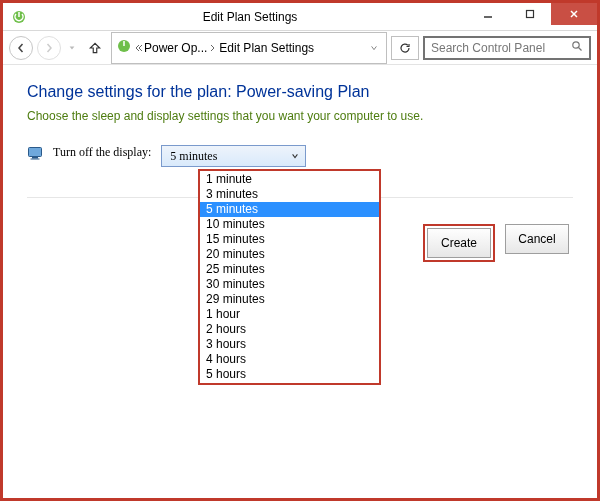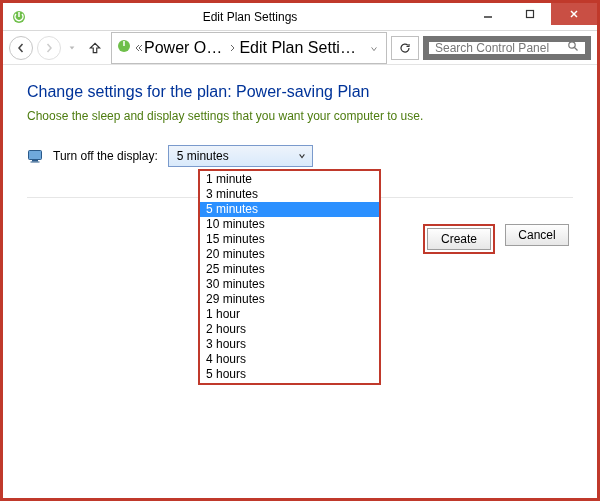--- a/index.html
+++ b/index.html
@@ -84,21 +84,21 @@
     color: #333;
   }
   .address {
     flex: 1;
     height: 32px;
     border: 1px solid #bfbfbf;
     display: flex;
     align-items: center;
     padding: 0 4px;
     gap: 2px;
-    font-size: 16px;
+    font-size: 12px;
     color: #000;
     min-width: 0;
     overflow: hidden;
   }
   .address .crumb {
     white-space: nowrap;
     overflow: hidden;
     text-overflow: ellipsis;
   }
   .address .sep {
@@ -111,21 +111,21 @@
     padding: 0 4px;
   }
   .refresh-btn {
     width: 28px; height: 24px;
     border: 1px solid #bfbfbf;
     display: flex; align-items: center; justify-content: center;
     color: #333;
   }
   .search {
     width: 168px; height: 24px;
-    border: 6px solid #737373;
+    border: 2px solid #737373;
     display: flex; align-items: center;
     padding: 0 6px;
     color: #777;
     font-style: italic;
   }
   .search .ph { flex: 1; white-space: nowrap; overflow: hidden; text-overflow: ellipsis; font-style: normal; color: #777; }
   .search .mag { color: #777; }
   
   .content {
     padding: 18px 24px 0 24px;
@@ -136,23 +136,23 @@
     font-size: 16px;
     margin-bottom: 8px;
   }
   .desc {
     font-size: 12px;
     color: #4d7c0f;
     margin-bottom: 22px;
   }
   .row {
     display: flex;
-    align-items: center;
     gap: 10px;
     margin-bottom: 30px;
+    font-family: Liberation Serif, serif;
   }
   .row .icon {
     width: 16px; height: 16px;
   }
   .row .label { font-size: 12px; }
   .combo {
     width: 145px; height: 22px;
     border: 1px solid #7a9acc;
     background: linear-gradient(#eef4fb, #d9eafb);
     display: flex; align-items: center;
@@ -190,21 +190,21 @@
   }
   
   .buttons {
     display: flex;
     gap: 10px;
     justify-content: flex-end;
     padding-right: 4px;
   }
   .btn {
     min-width: 64px;
-    height: 22px;
+    height: 30px;
     border: 1px solid #9e9e9e;
     background: linear-gradient(#fefefe, #e7e7e7);
     display: flex; align-items: center; justify-content: center;
     font-size: 12px;
     padding: 0 10px;
   }
   .btn-highlight {
     padding: 2px;
     border: 2px solid #c0392b;
   }

